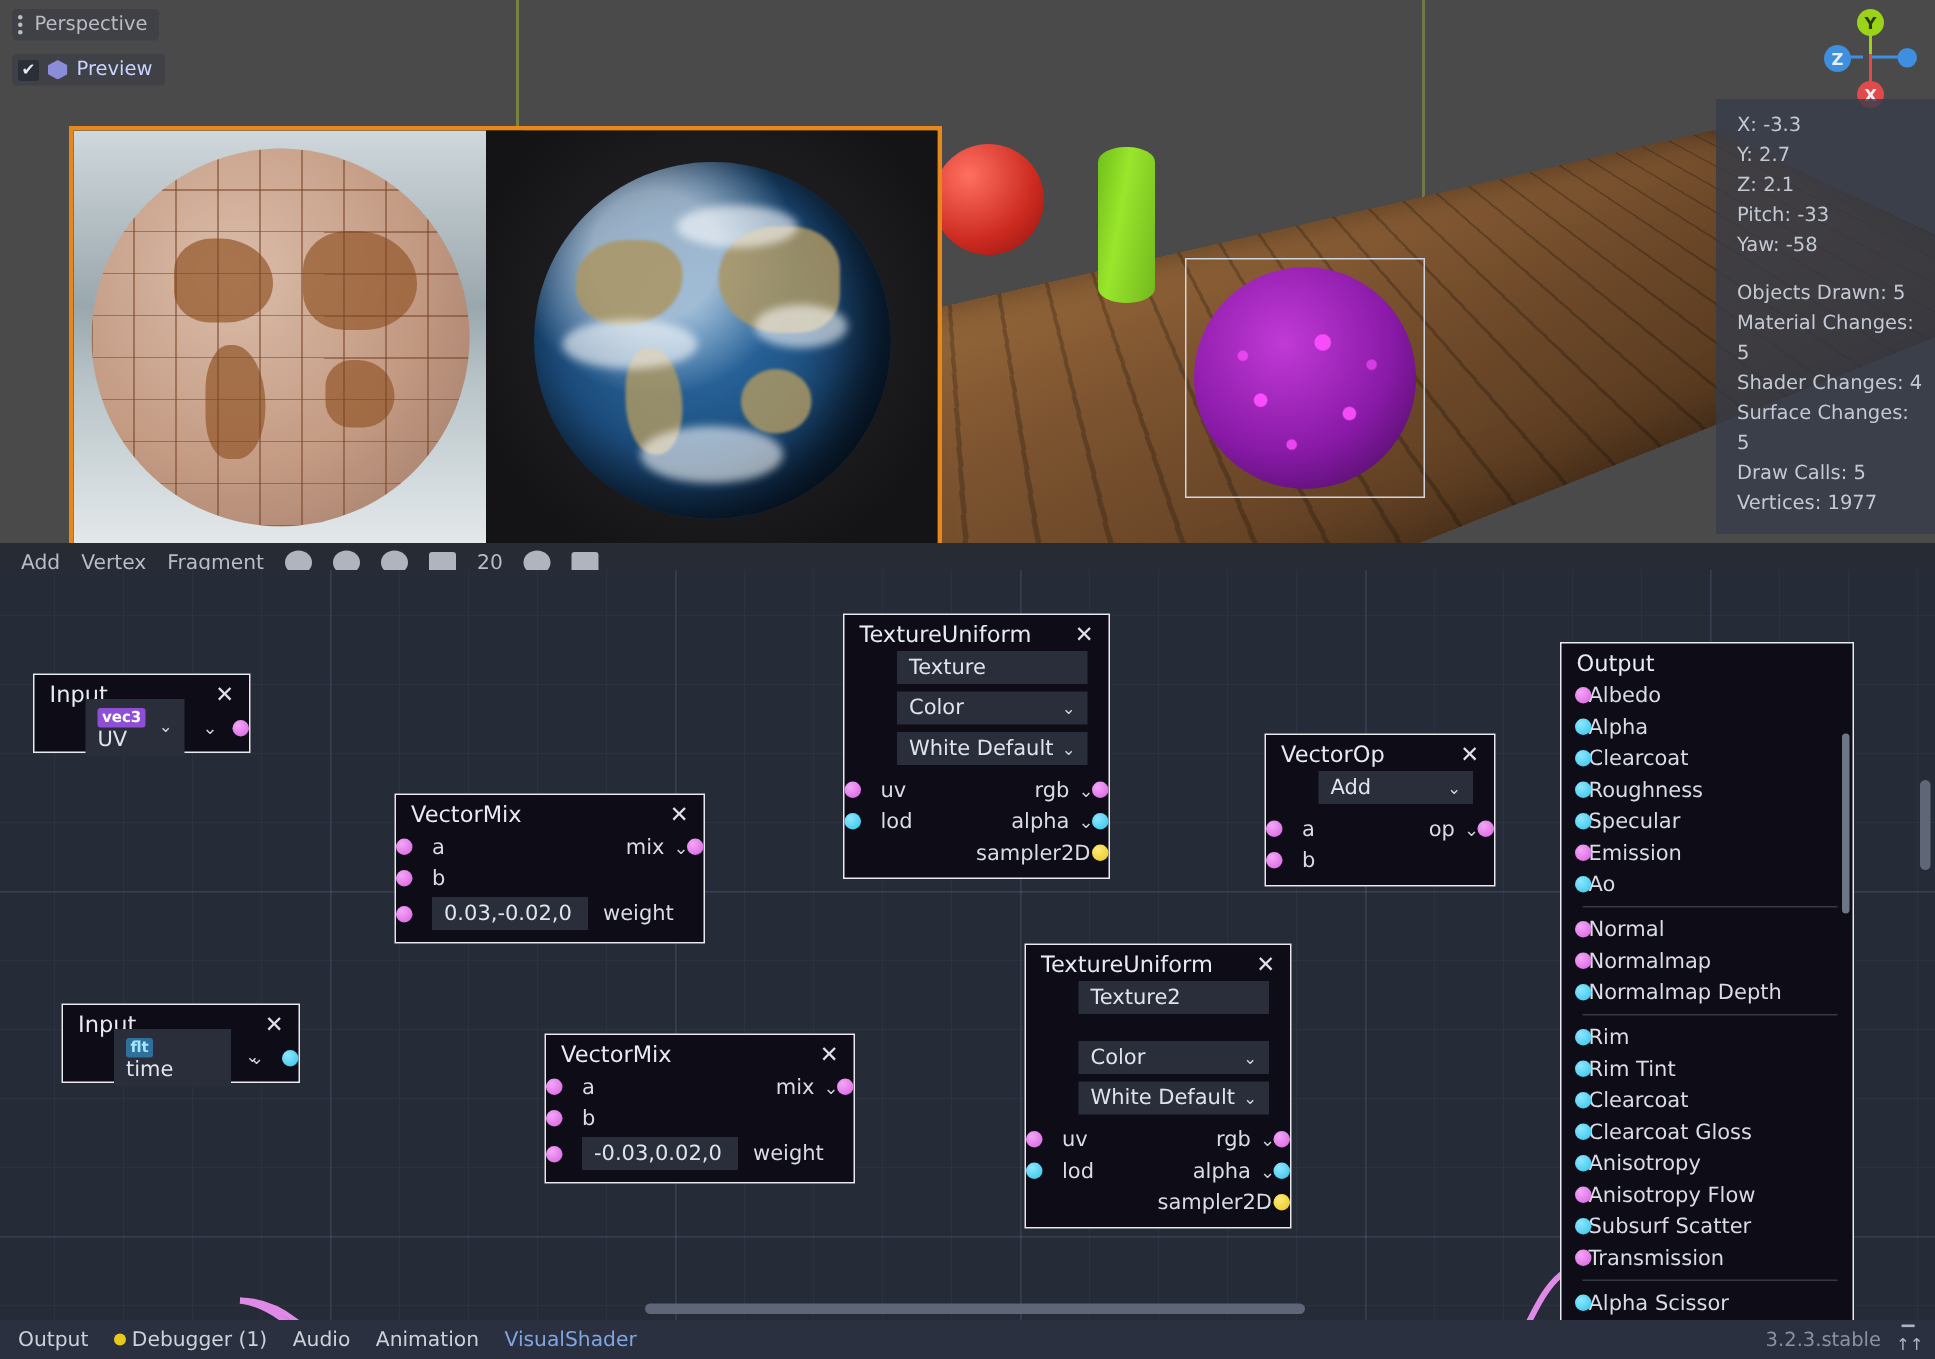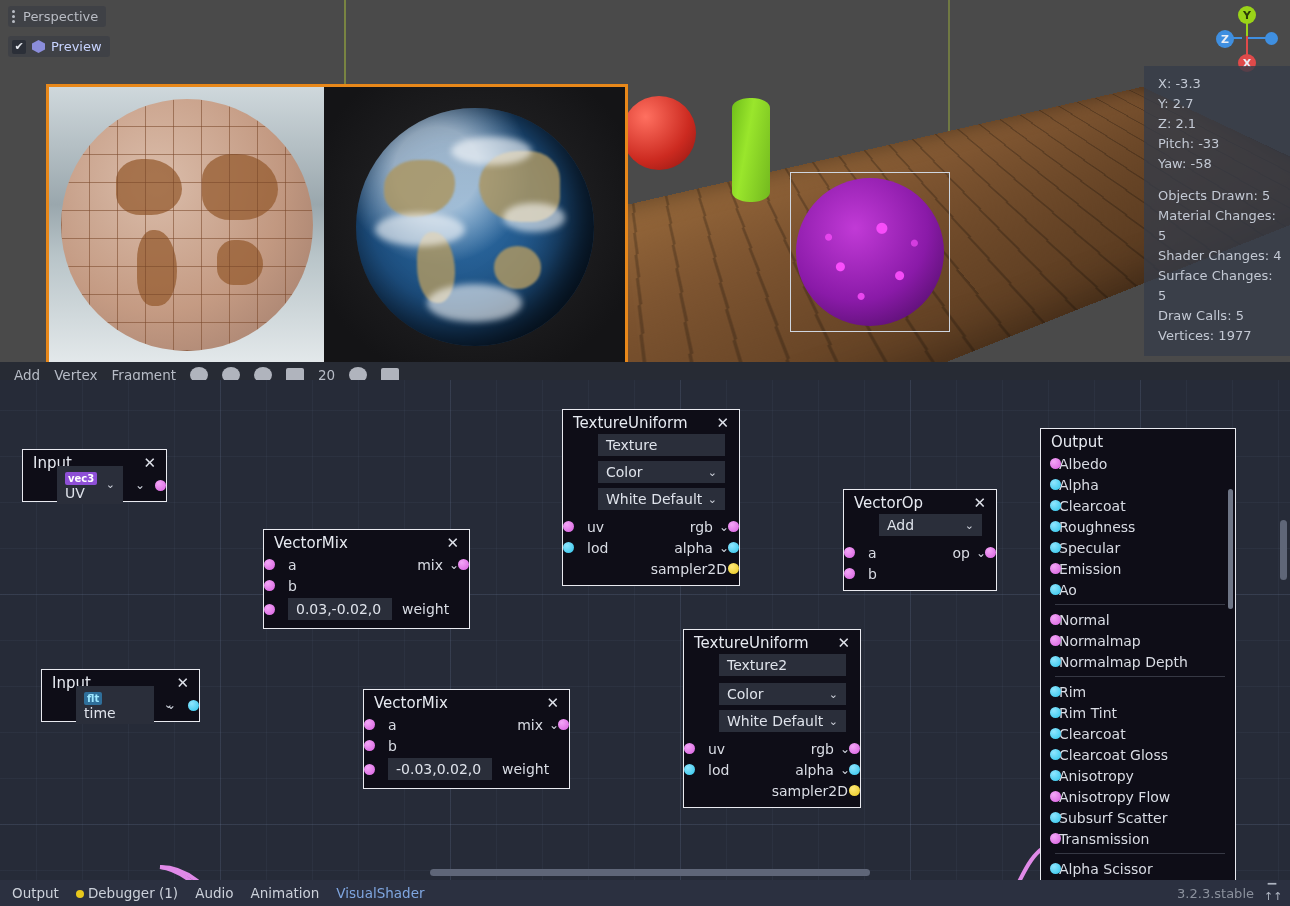--- a/index.html
+++ b/index.html
@@ -532,21 +532,21 @@
         </div>
       </div>
     </div>
 
     <div class="node" id="node-texture-2">
       <div class="node-title">
         <span>TextureUniform</span>
         <span class="node-close">✕</span>
       </div>
       <div class="node-inner">
-        <div style="padding:0 8px 7px 29px;">
+        <div style="padding:0 8px 18px 29px;">
           <div class="field" style="display:block;">Texture2</div>
         </div>
         <div style="padding:0 8px 5px 29px;">
           <div class="select">
             <span>Color</span>
             <span class="chev">⌄</span>
           </div>
         </div>
         <div style="padding:0 8px 6px 29px;">
           <div class="select">

